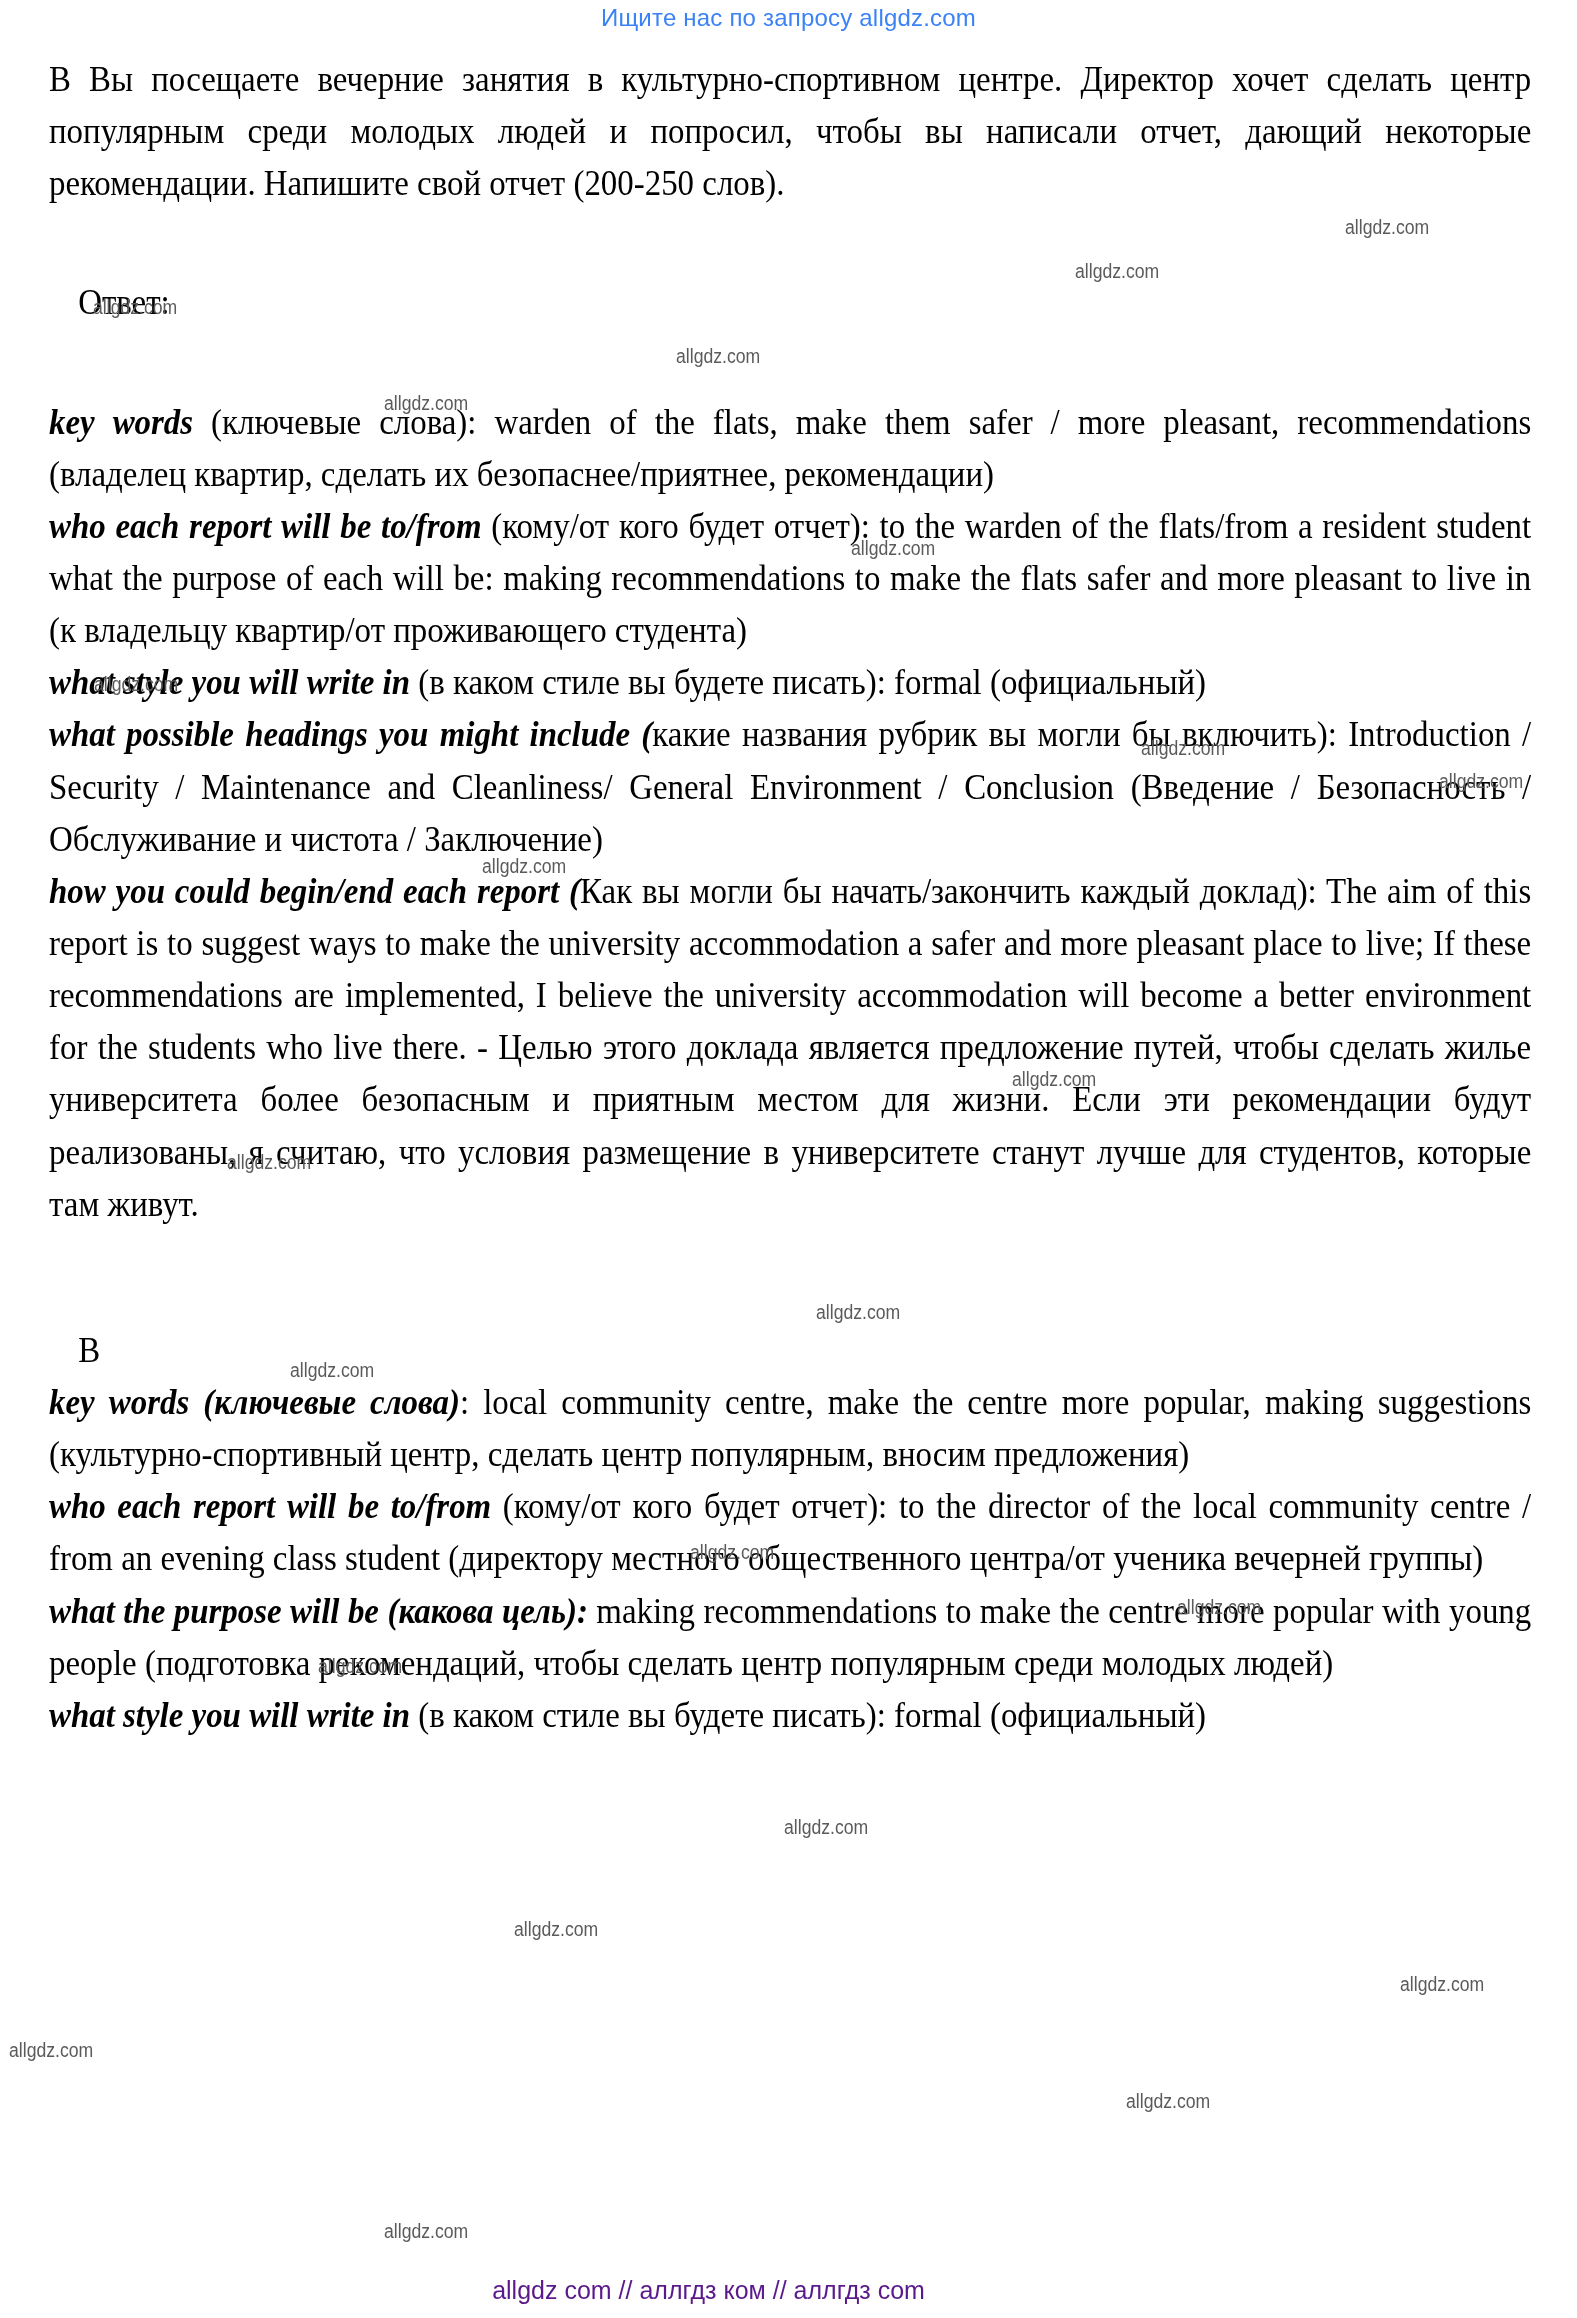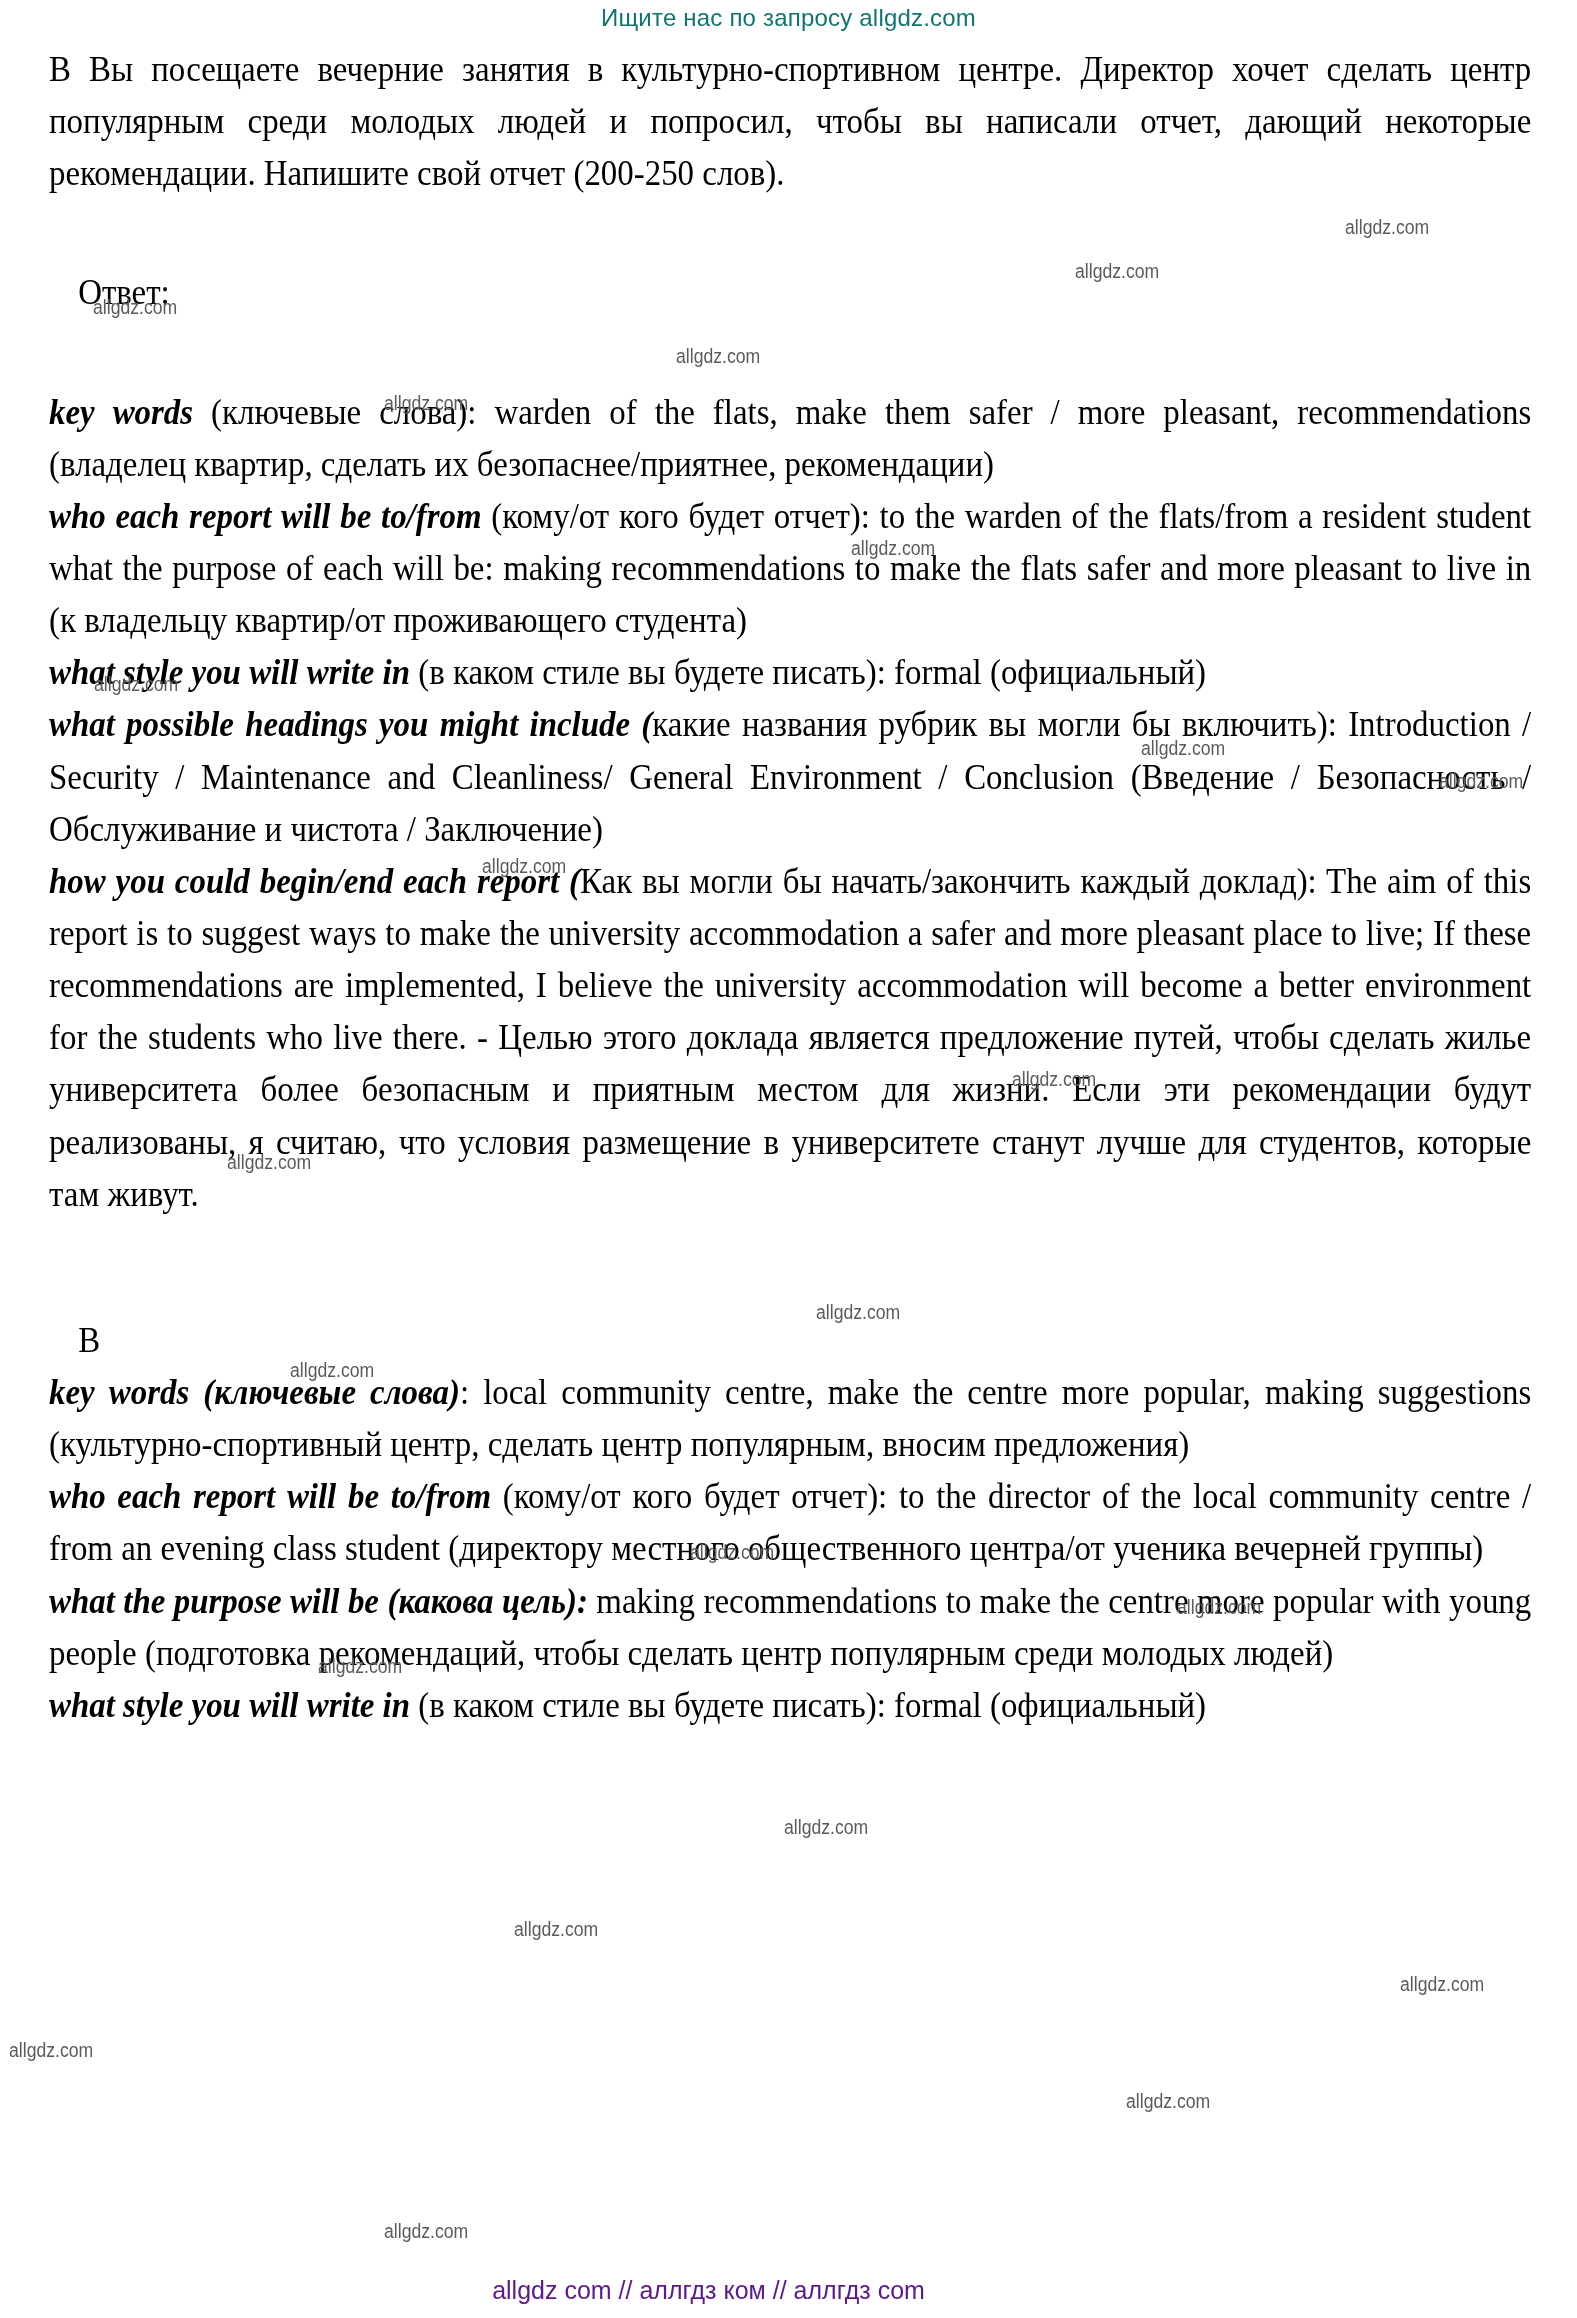--- a/index.html
+++ b/index.html
@@ -17,32 +17,32 @@
   }
 
   
   .banner {
     position: absolute;
     top: 0;
     left: 0;
     width: 1577px;
     height: 35px;
     text-align: center;
-    color: #0f766e;
+    color: #3b82f6;
     font-family: "Liberation Sans", "DejaVu Sans", sans-serif;
     font-size: 24px;
     letter-spacing: 0.2px;
     line-height: 35px;
     white-space: nowrap;
   }
 
   
   .doc {
     position: absolute;
-    top: 44px;
+    top: 54px;
     left: 49px;
     width: 1482px;
   }
 
   .p {
     margin: 0 0 0 0;
     text-align: justify;
     text-justify: inter-word;
     font-size: 35px;
     line-height: 1.49;

